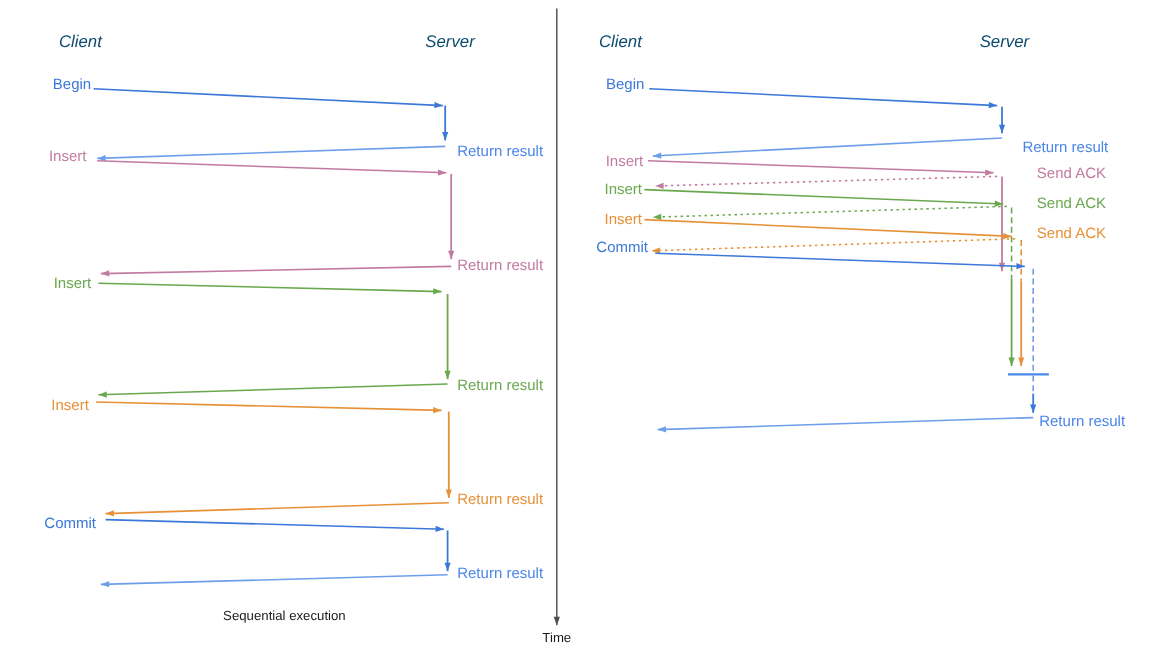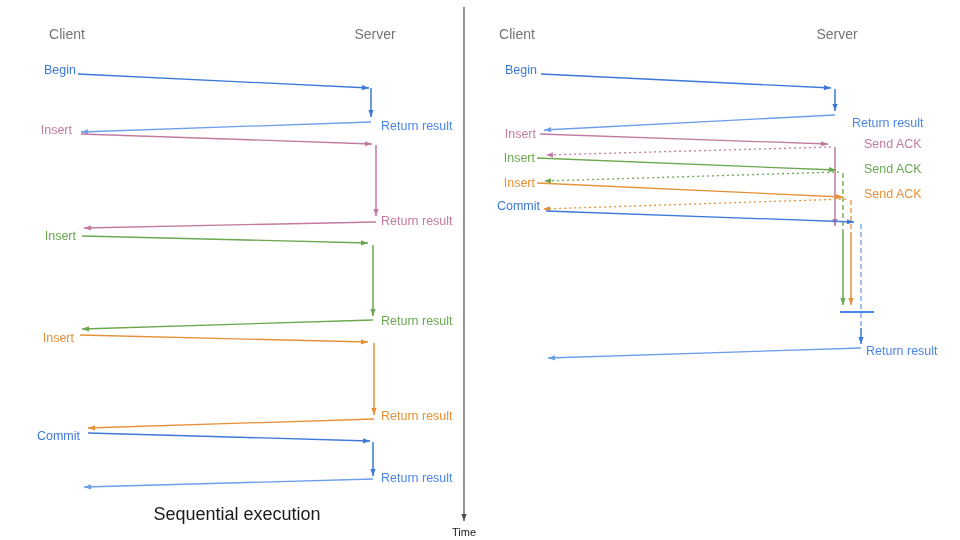--- a/index.html
+++ b/index.html
@@ -10,22 +10,22 @@
     font-family:"Liberation Sans", sans-serif;
     overflow:hidden;
   }
   #diagram-svg{position:absolute;left:0;top:0;}
   .ov{
     position:absolute;
     transform:translate(-50%,-50%);
     white-space:nowrap;
     user-select:none;
   }
-  .hdr{font-size:14px;color:#737373;}
-  .ttl{font-size:18px;color:#1a1a1a;}
+  .hdr{font-size:14px;font-style:italic;color:#0c4a6e;}
+  .ttl{font-size:11px;color:#1a1a1a;}
   .time{font-size:11px;color:#1a1a1a;}
 </style>
 </head>
 <body>
 
 <div id="stage">
   <svg id="diagram-svg" width="960" height="540" viewBox="0 0 960 540">
       <line x1="78" y1="74" x2="369" y2="88" stroke="#3c78d8" stroke-width="1.3"></line>
       <polygon points="369,88 362.1330283566105,85.06662302987071 361.883145553632,90.2606155774949" fill="#3c78d8"></polygon>
       <line x1="371" y1="88" x2="371" y2="117" stroke="#3c78d8" stroke-width="1.5"></line>

